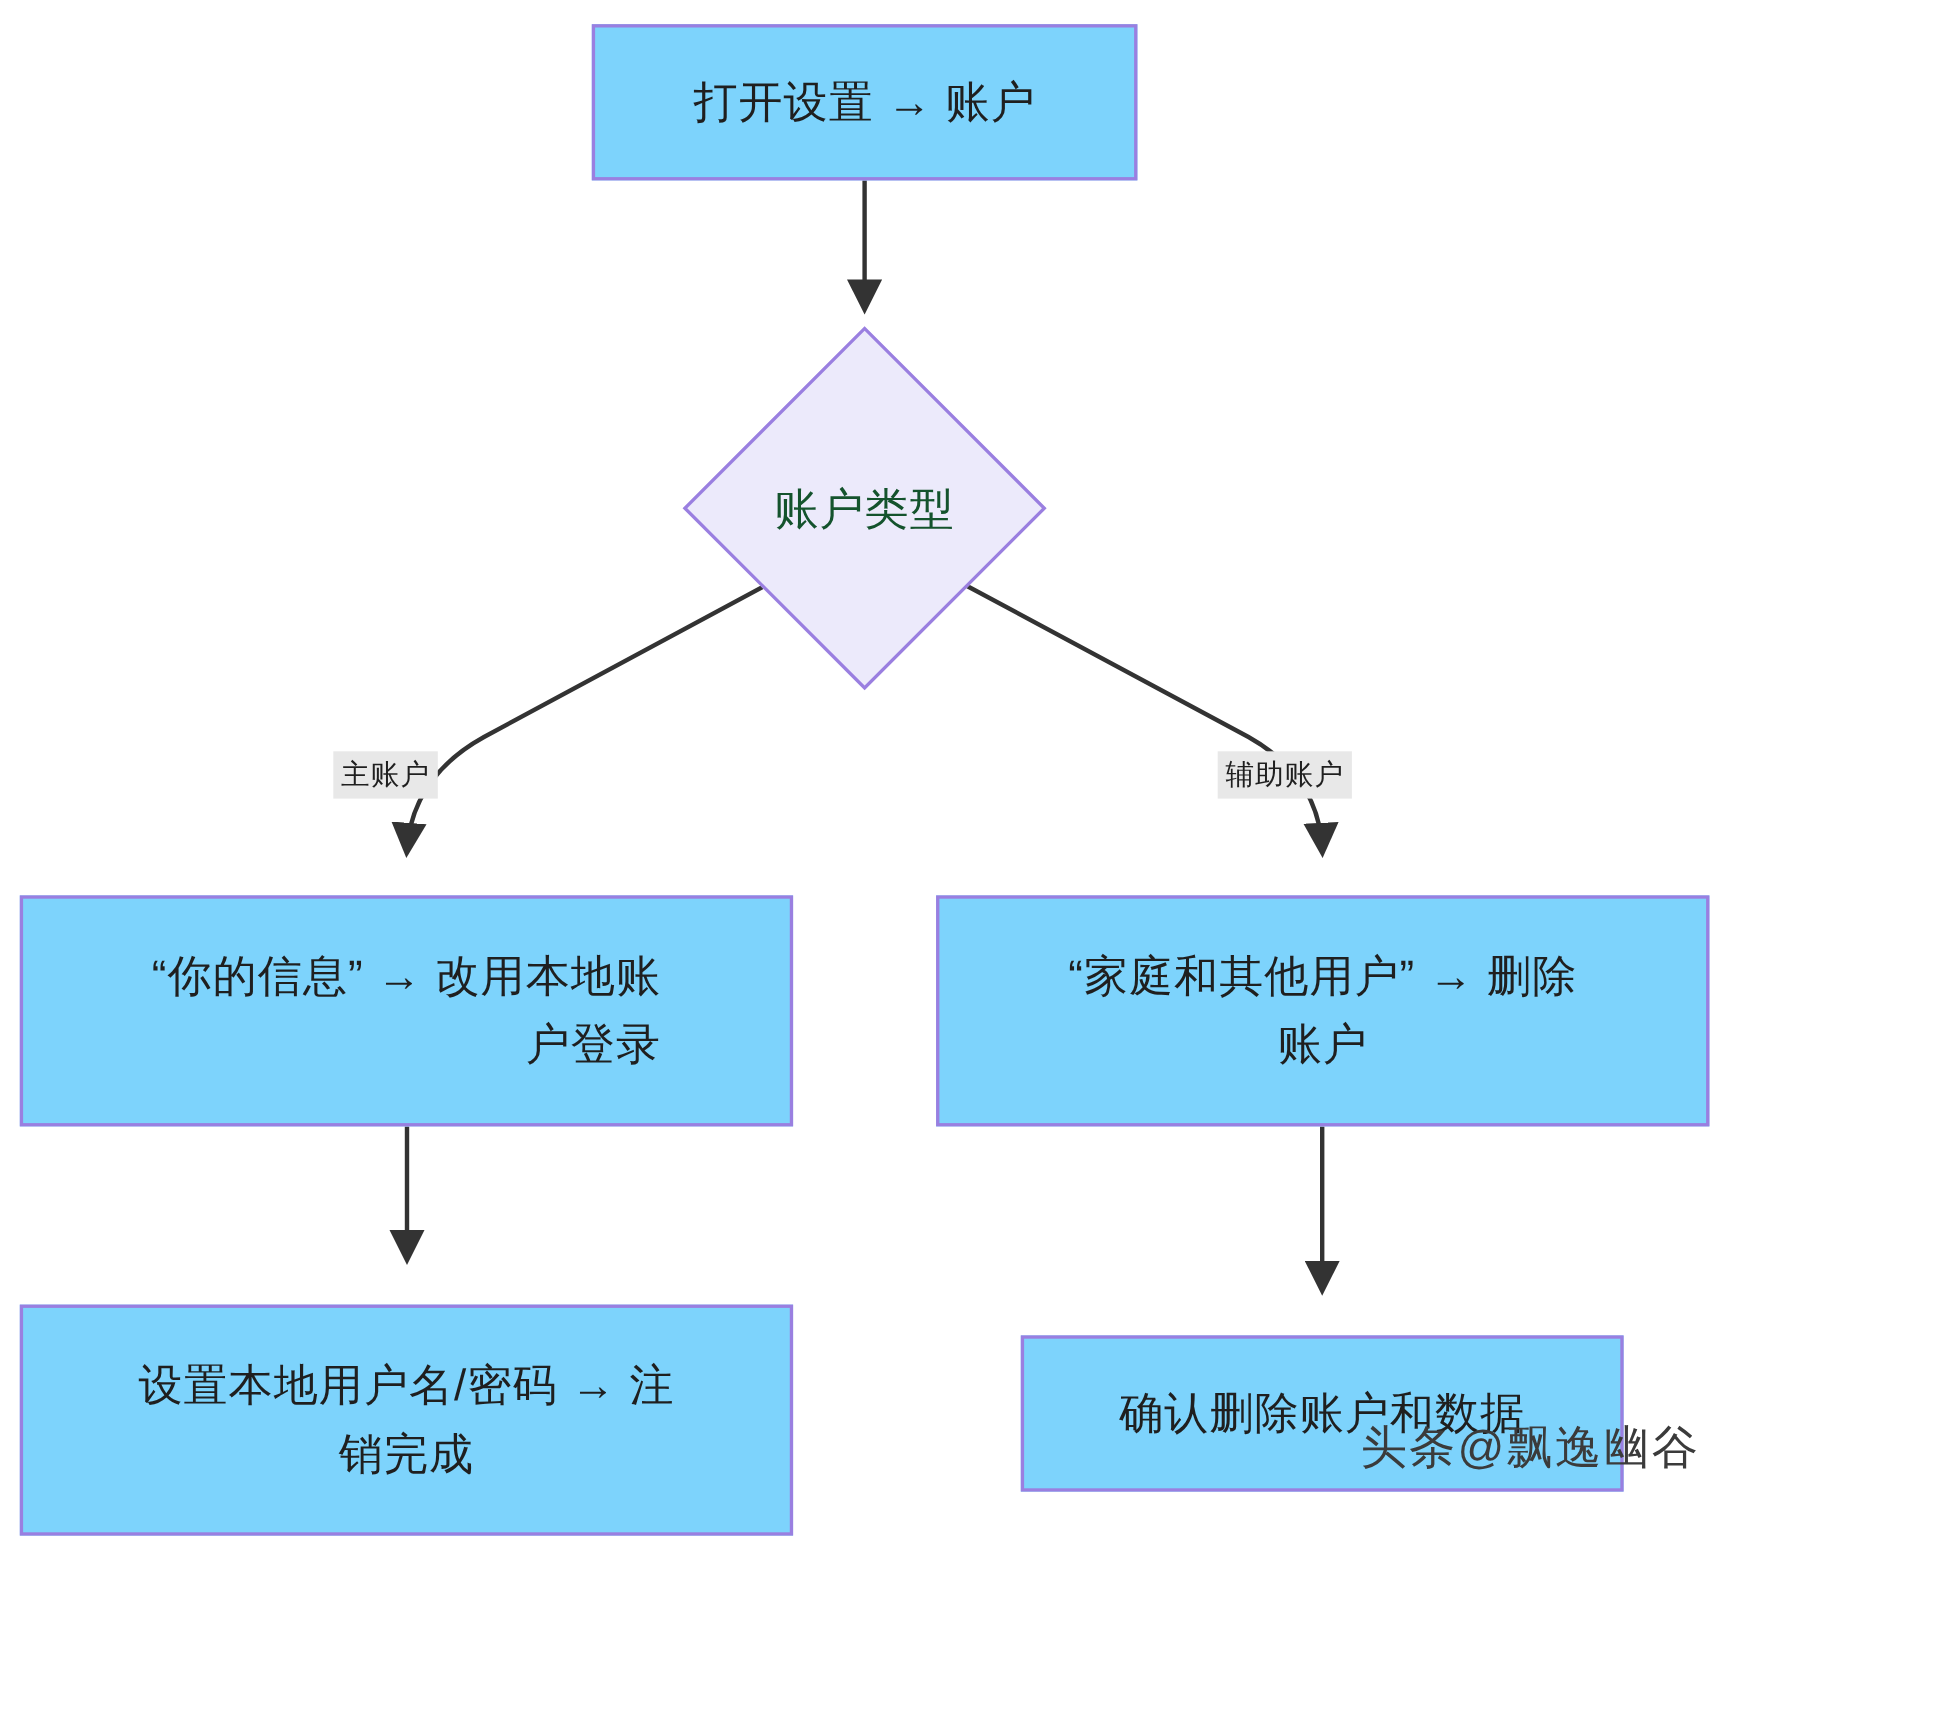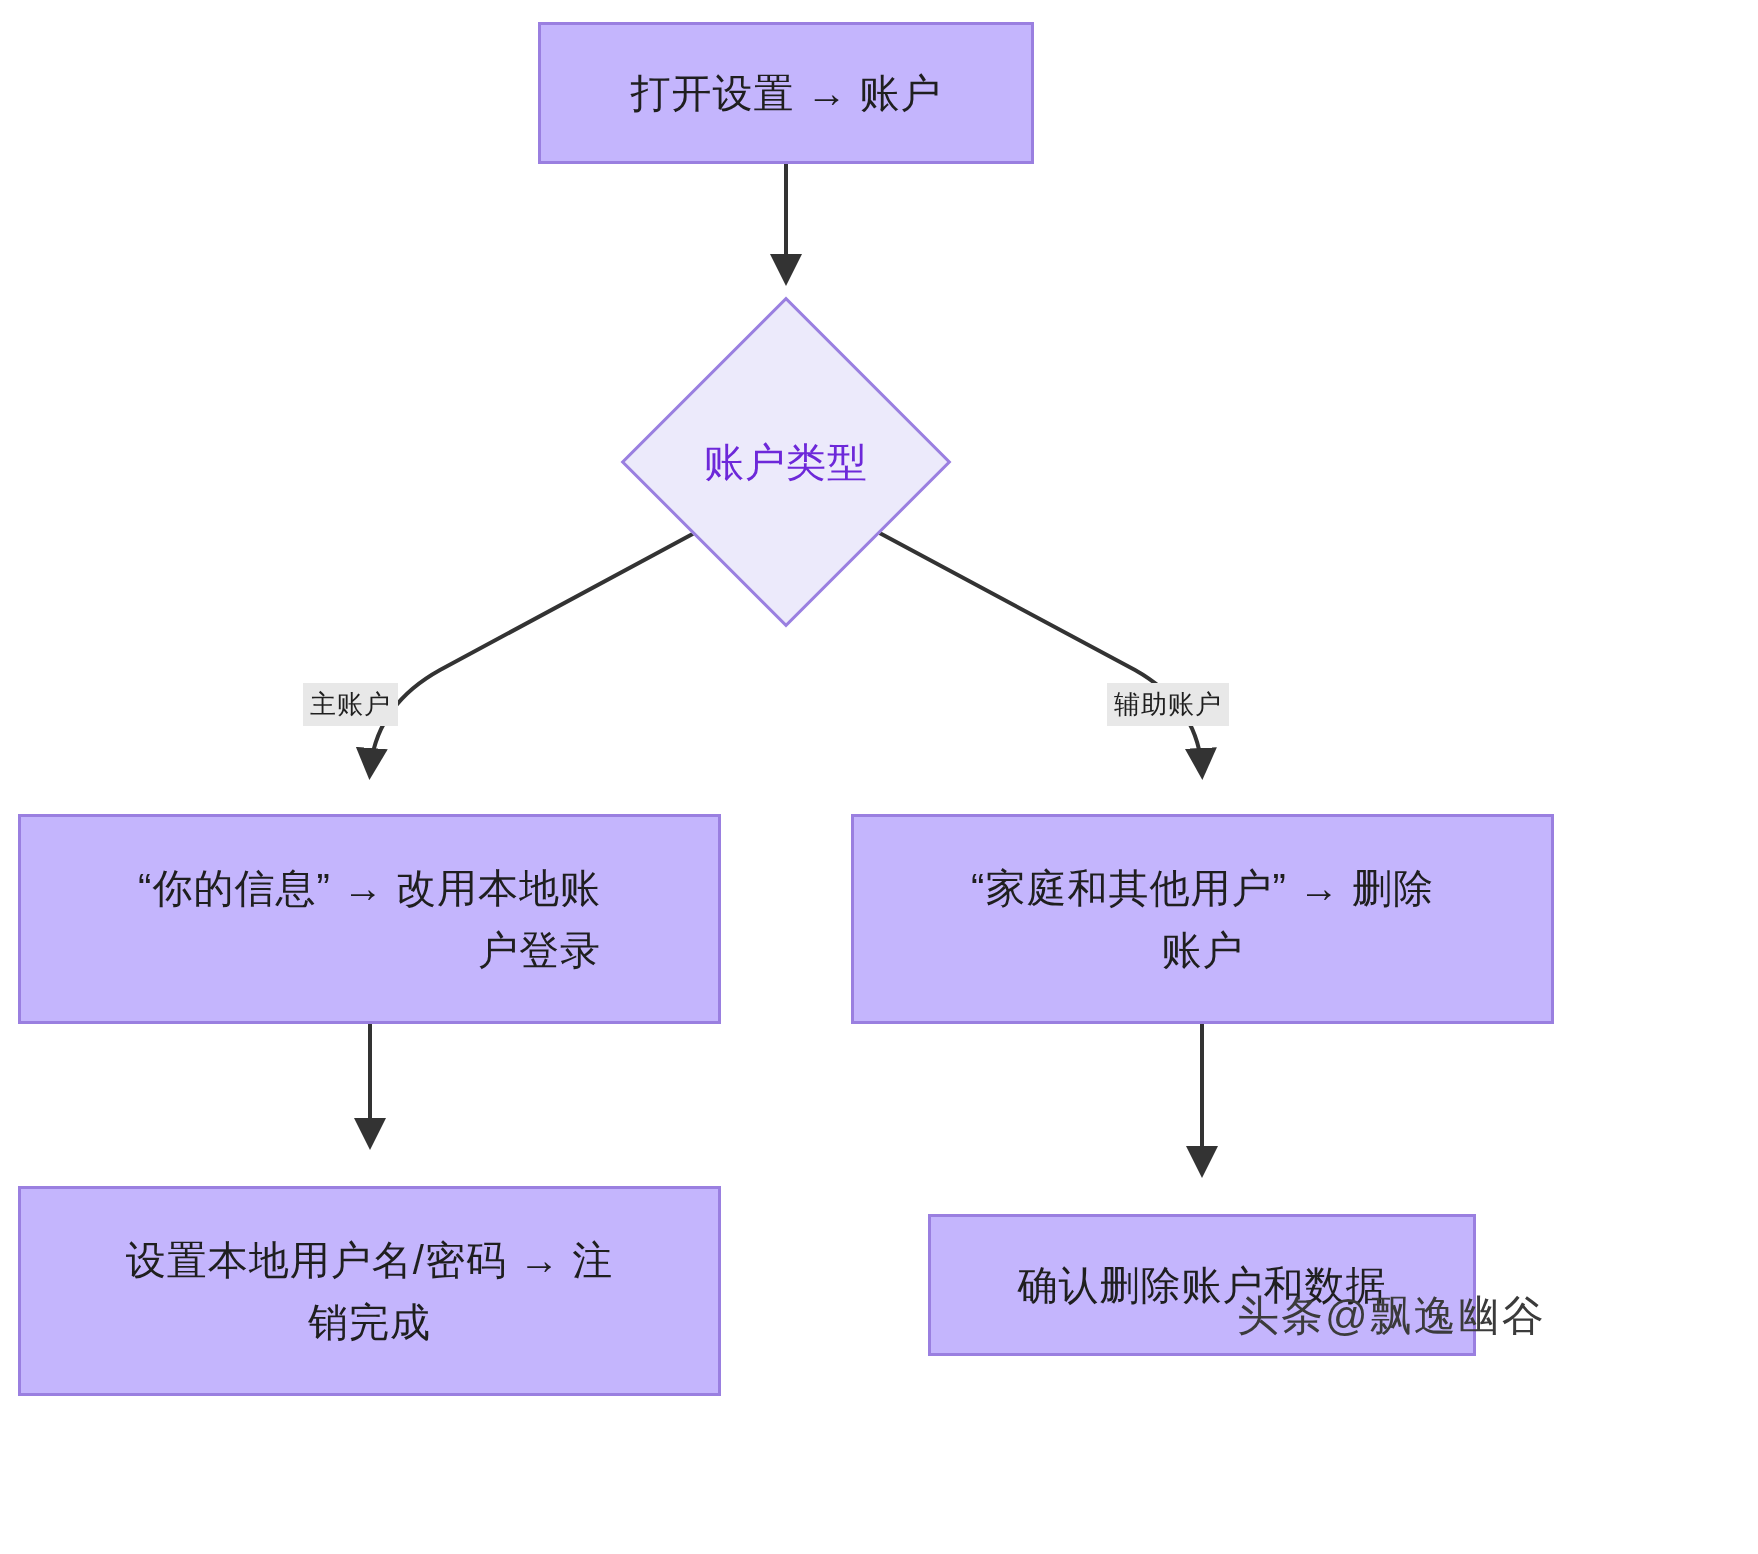--- a/index.html
+++ b/index.html
@@ -21,21 +21,21 @@
     position: absolute;
     left: 0;
     top: 0;
     width: 1758px;
     height: 1554px;
     pointer-events: none;
   }
   .node {
     position: absolute;
     box-sizing: border-box;
-    background: #c4b5fd;
+    background: #7dd3fc;
     border: 3px solid #9A7FE0;
     display: flex;
     align-items: center;
     justify-content: center;
     text-align: center;
     color: #1f1f1f;
     font-size: 40px;
     line-height: 1.55;
     letter-spacing: 1px;
     white-space: pre-line;
@@ -46,21 +46,21 @@
     background: #ECEAFB;
     border: 3px solid #9A7FE0;
     transform: rotate(45deg);
   }
   .decision-label {
     position: absolute;
     display: flex;
     align-items: center;
     justify-content: center;
     text-align: center;
-    color: #6d28d9;
+    color: #14532d;
     font-size: 40px;
     letter-spacing: 1px;
   }
   .edge-label {
     position: absolute;
     background: #E8E8E8;
     color: #1f1f1f;
     font-size: 26px;
     letter-spacing: 1px;
     padding: 4px 7px;

